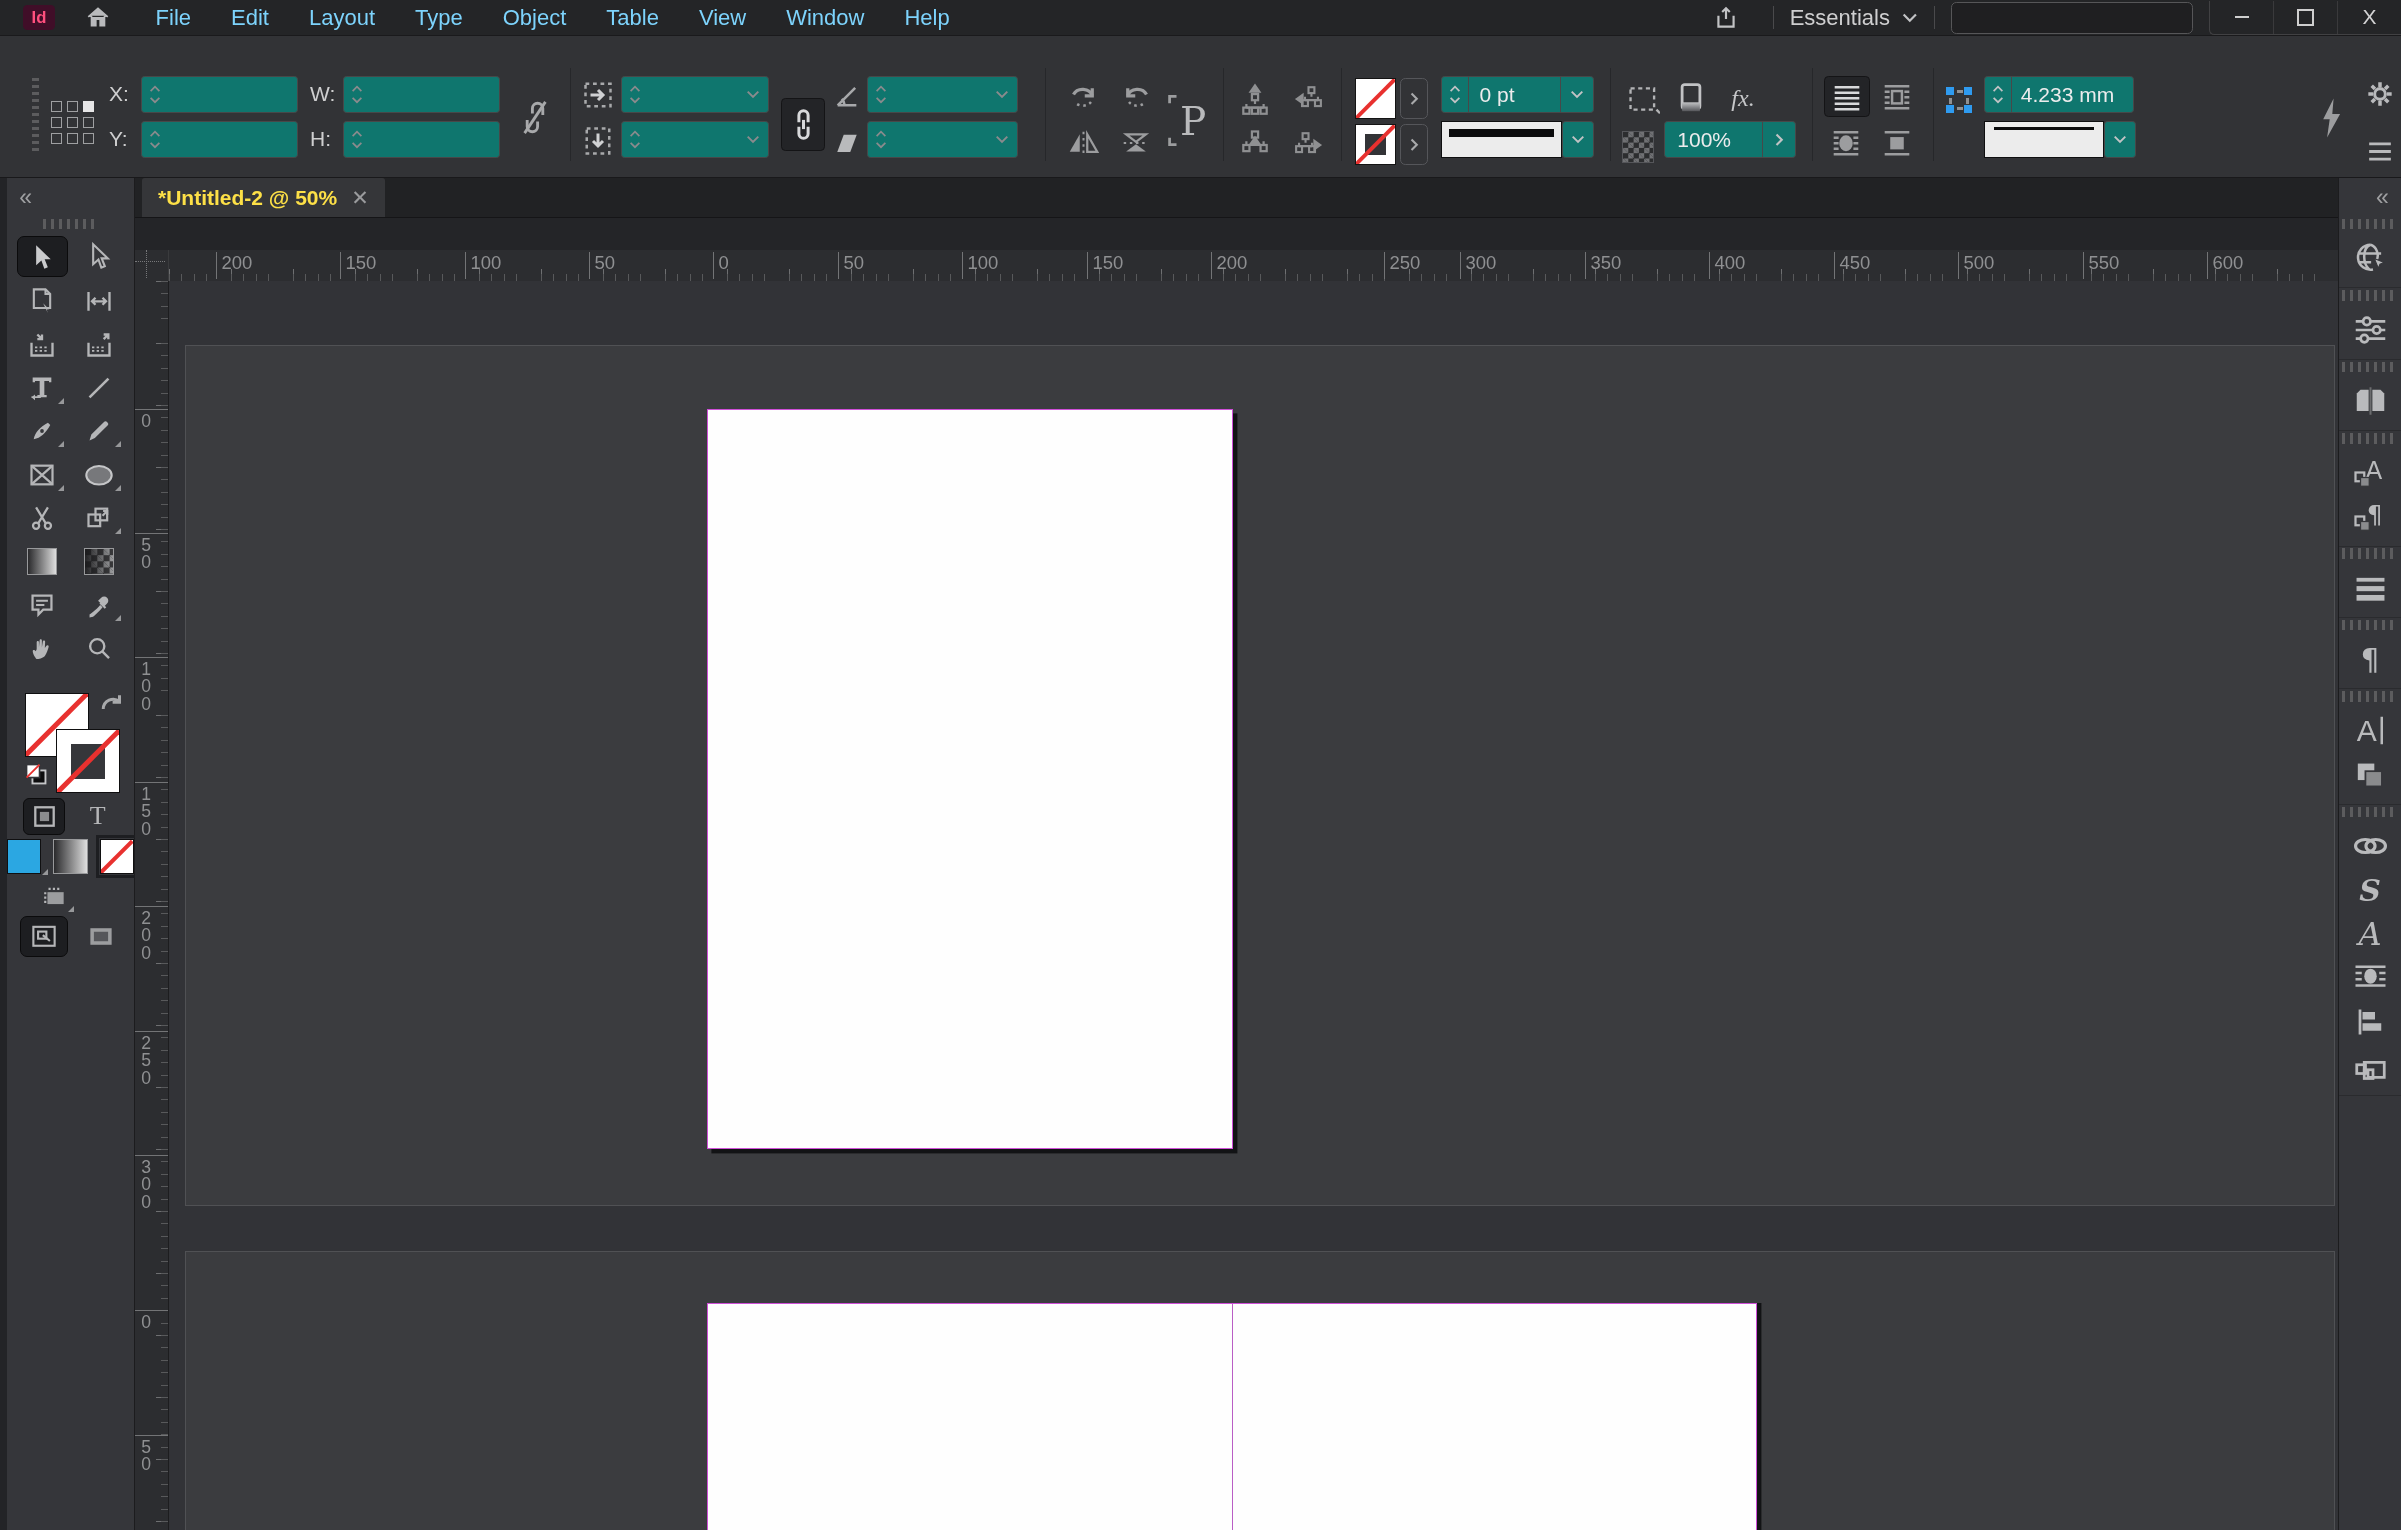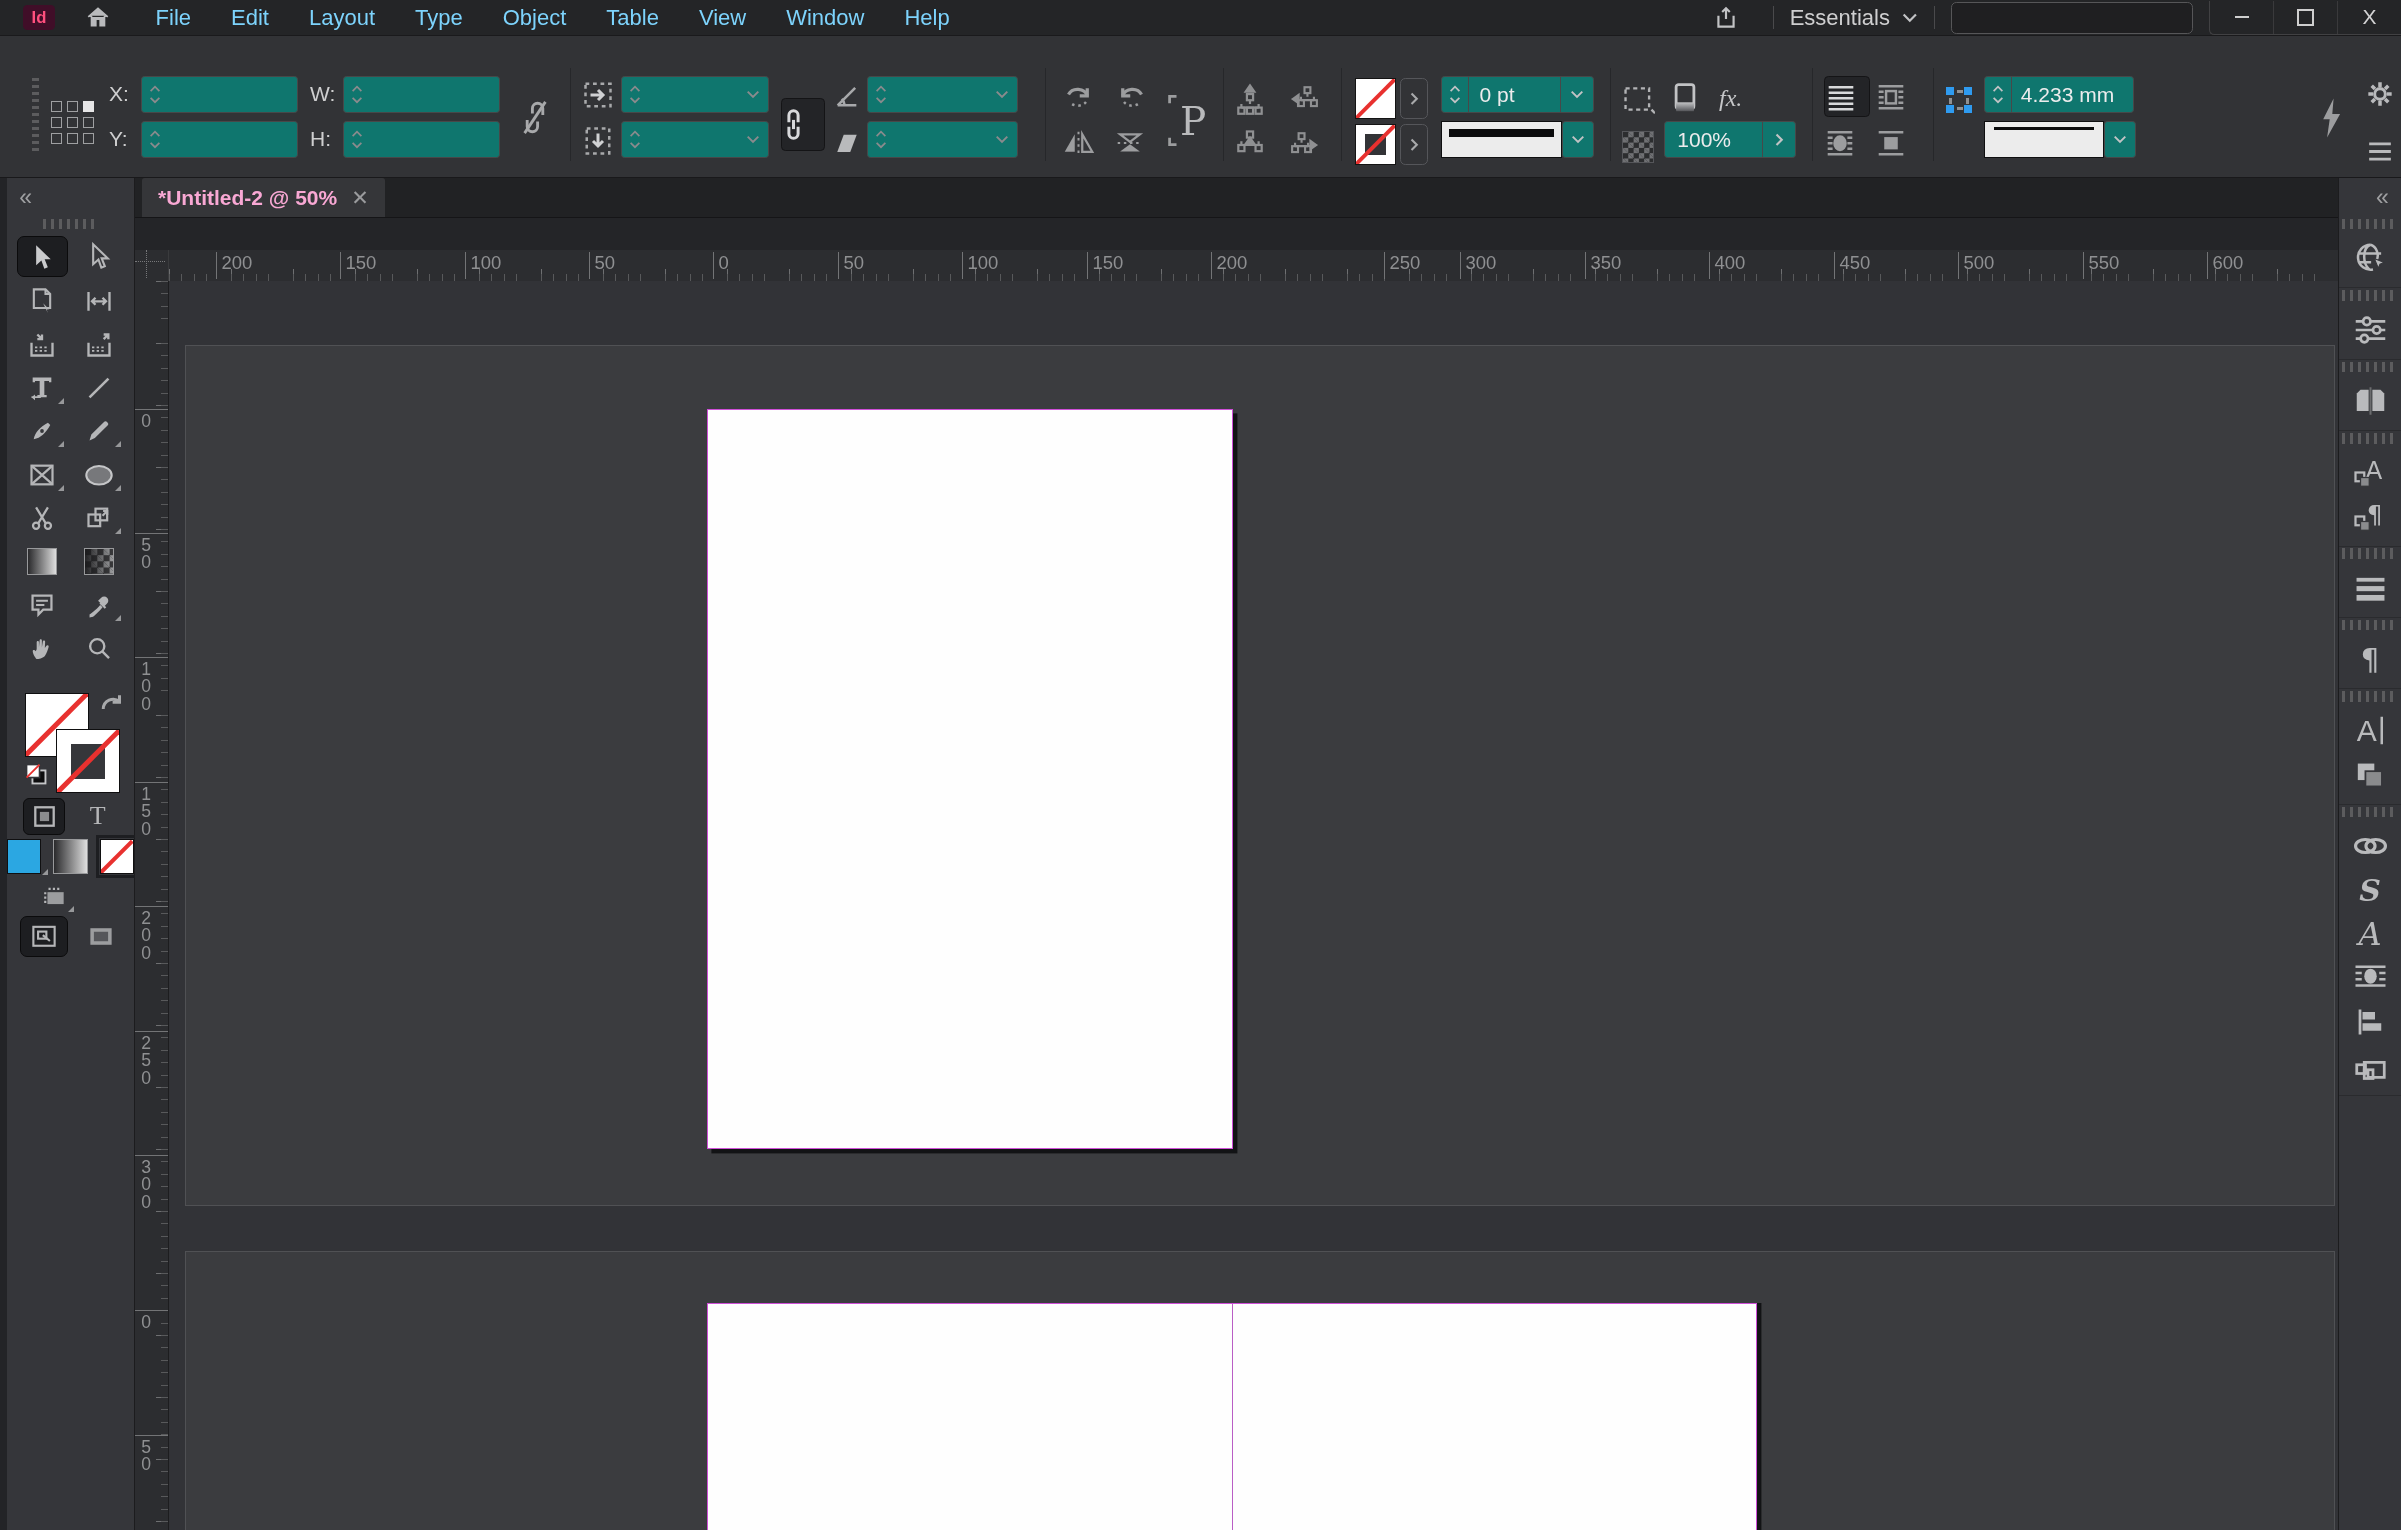--- a/index.html
+++ b/index.html
@@ -38,21 +38,21 @@
   .cplabel{position:absolute;font-size:21px;color:#cfcfd0;}
   .cpfield{position:absolute;height:37px;background:#0f766e;border:0.9px solid #474849;border-radius:3.5px;
            display:flex;align-items:center;box-sizing:border-box;}
   .stepper{width:26px;display:flex;flex-direction:column;align-items:center;gap:3.5px;}
   .stepper svg{display:block;}
   .fieldval{flex:1;font-size:21px;color:#ececed;padding-left:5.3px;white-space:nowrap;}
   .ddchev{width:30px;display:flex;align-items:center;justify-content:center;align-self:stretch;}
   .ddsplit{border-left:0.9px solid #474849;align-self:stretch;display:flex;flex-direction:column;align-items:center;justify-content:center;width:32px;}
   .cpico{position:absolute;display:flex;align-items:center;justify-content:center;}
   .pressed{background:#232427;border:0.9px solid #141416;border-radius:5.3px;}
-  .cpbtn{position:absolute;display:flex;align-items:center;justify-content:flex-start;border-radius:4.4px;}
+  .cpbtn{position:absolute;display:flex;align-items:center;justify-content:center;border-radius:4.4px;}
   .chevbtn{position:absolute;border:0.9px solid #55565a;border-radius:5.3px;display:flex;align-items:center;justify-content:center;}
   .swatchnone{position:absolute;background:#fff;border:0.9px solid #141414;overflow:hidden;}
   .redslash{position:absolute;left:-20%;top:46%;width:140%;height:5.3px;background:#e8312f;transform:rotate(-45deg);}
   .redslash.thin{height:4.4px;}
   .strokehole{position:absolute;left:22%;top:22%;width:56%;height:56%;background:#323336;}
   .checker{background-image:linear-gradient(45deg,#707174 26%,transparent 26% 74%,#707174 74%),
                             linear-gradient(45deg,#707174 26%,transparent 26% 74%,#707174 74%);
            background-size:10.6px 10.6px;background-position:0 0,5.3px 5.3px;background-color:#2c2d2f;}
   .whitedrop{position:absolute;height:37px;background:#ececec;border:0.9px solid #0f0f10;box-sizing:border-box;}
   .stroke-line{position:absolute;left:7px;right:7px;top:7px;height:8px;background:#0c0c0d;}
@@ -83,21 +83,21 @@
   .applysw{position:relative;width:33px;height:33px;border:0.9px solid #101011;}
   .flycorner::after{content:'';position:absolute;right:-8px;bottom:-1.8px;width:0;height:0;
         border-left:6.2px solid transparent;border-bottom:6.2px solid #97989a;}
   .smbtn{position:relative;width:46px;height:39px;display:flex;align-items:center;justify-content:center;}
   .smbtn.sel{background:#1d1e21;border:0.9px solid #0b0b0c;border-radius:7px;}
 
   .center{width:2203px;display:flex;flex-direction:column;}
   .tabbar{height:44px;background:#212224;border-bottom:0.9px solid #151517;display:flex;align-items:flex-end;}
   .doctab{height:39px;margin-left:7px;background:#353639;border-radius:2.6px 2.6px 0 0;display:flex;align-items:center;
           padding:0 16px;gap:14px;}
-  .doctab .ttl{font-size:21px;font-weight:bold;color:#f9a8d4;white-space:nowrap;}
+  .doctab .ttl{font-size:21px;font-weight:bold;color:#fde047;white-space:nowrap;}
   .doctab .cls{font-size:21px;color:#9a9b9d;}
 
   .rulerrow{height:31px;display:flex;margin-top:32px;}
   .rcorner{width:33px;height:31px;background:#2c2d30;border-right:0.9px solid #3a3b3d;border-bottom:0.9px solid #191919;position:relative;}
   .rcorner .dh{position:absolute;left:0;right:3.5px;top:10.6px;border-top:1.8px dotted #77787a;}
   .rcorner .dv{position:absolute;top:0;bottom:3.5px;left:10.6px;border-left:1.8px dotted #77787a;}
   .hruler{position:relative;width:2169px;height:31px;background:#2c2d30;border-bottom:0.9px solid #191919;
     background-image:
       repeating-linear-gradient(90deg,#58595b 0 0.9px,transparent 0.9px 12.4px),
       repeating-linear-gradient(90deg,#6e6f71 0 0.9px,transparent 0.9px 62px);

